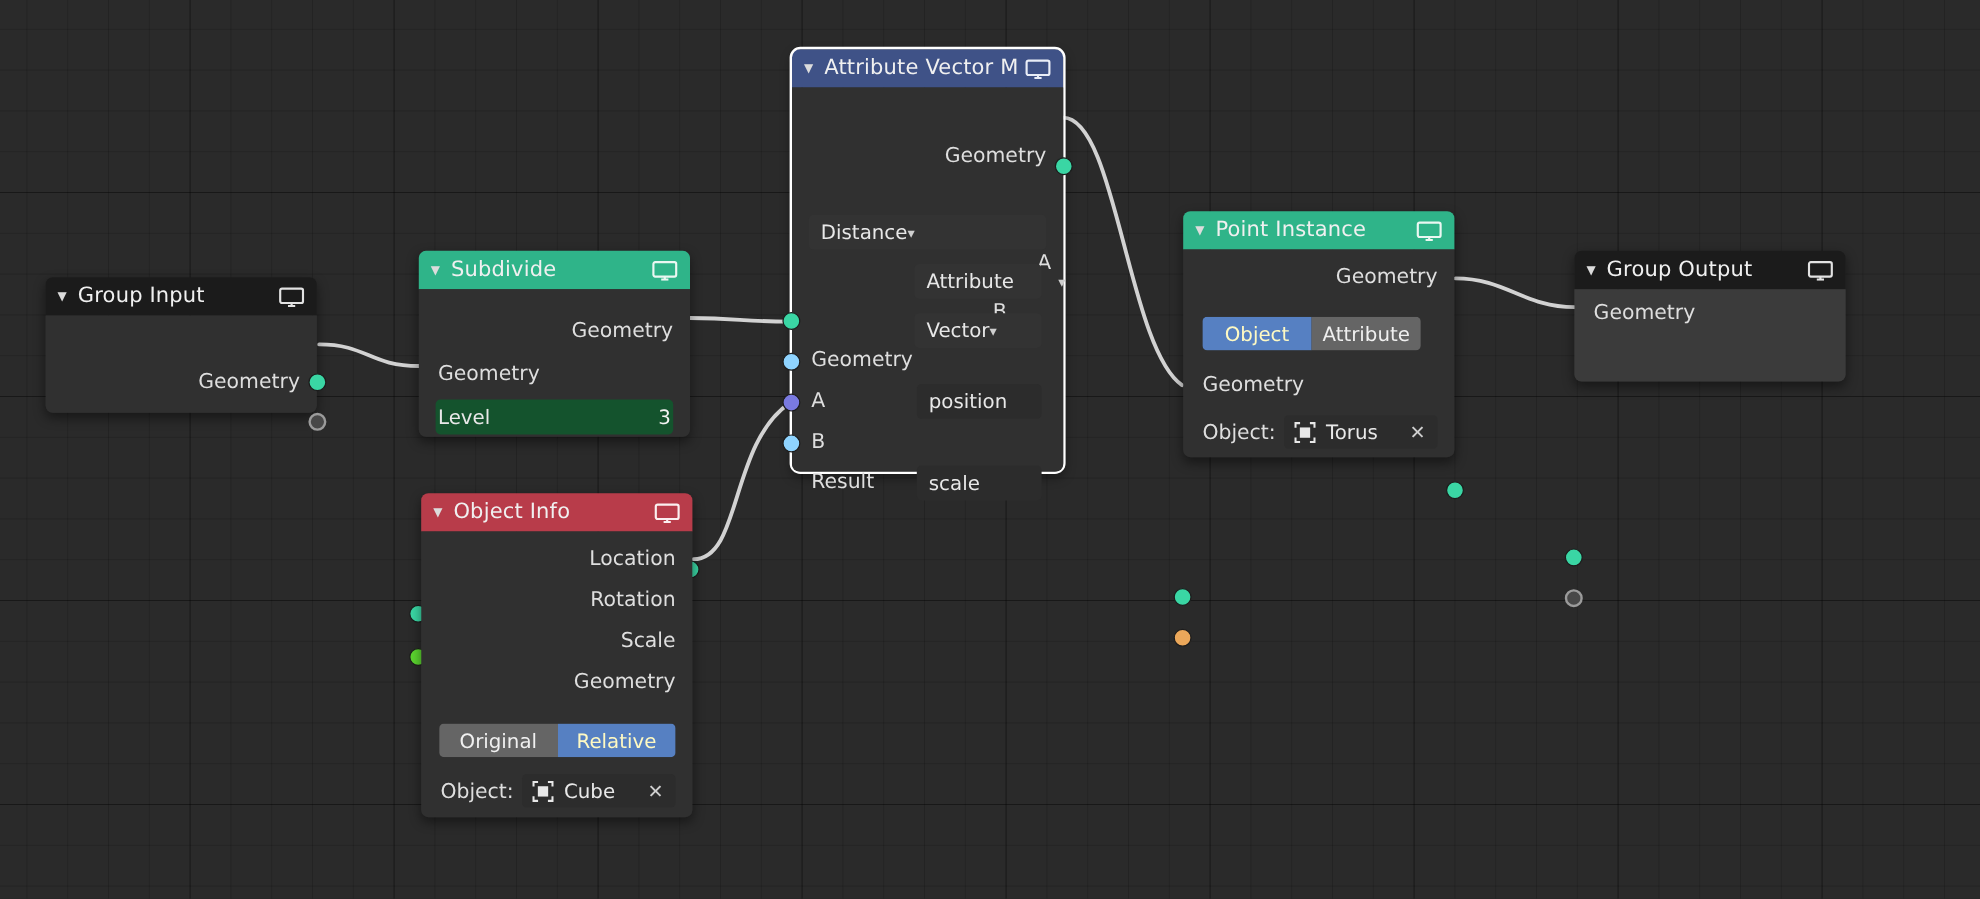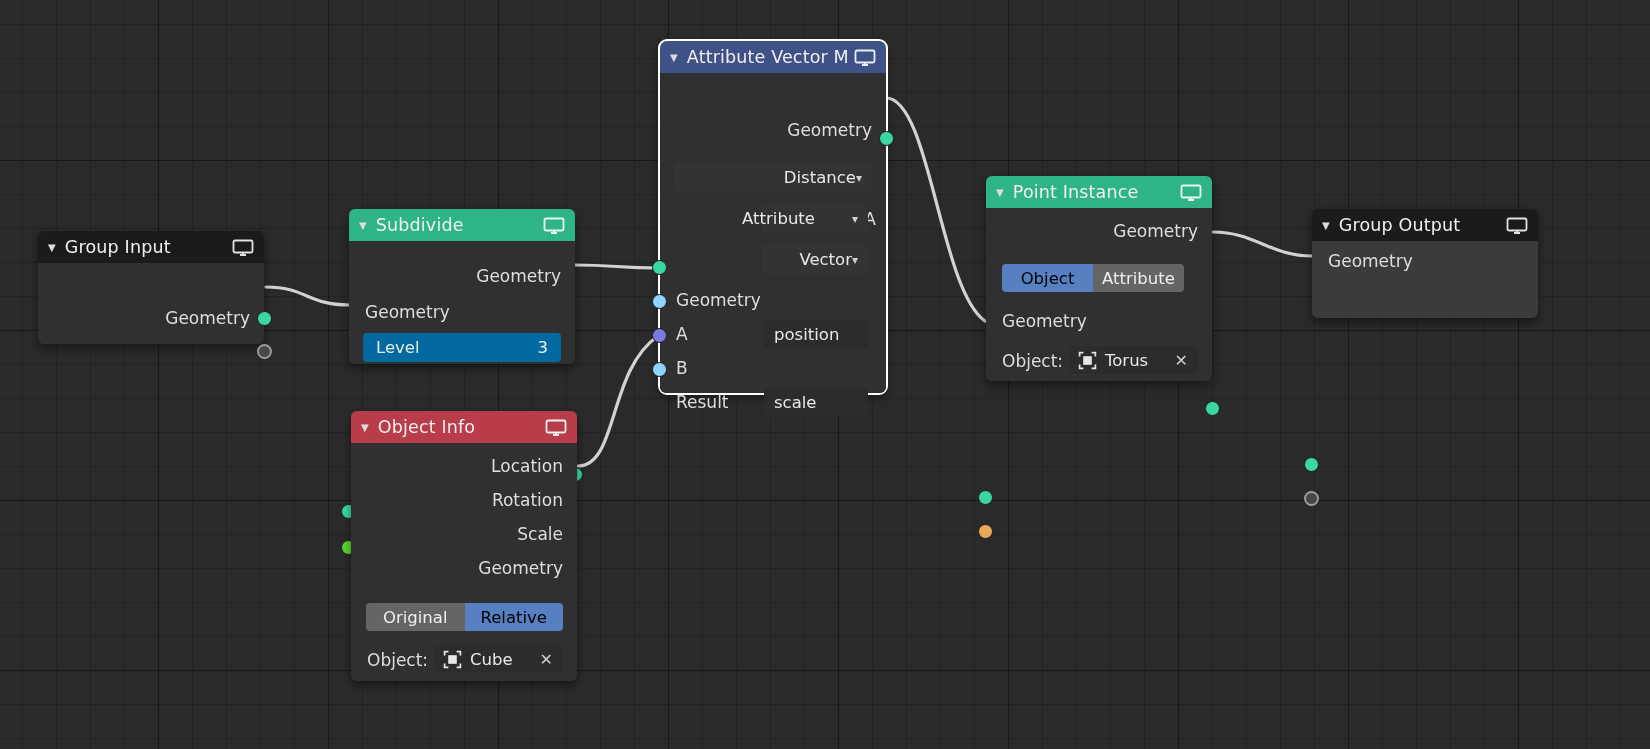--- a/index.html
+++ b/index.html
@@ -103,46 +103,46 @@
   .widget {
     position: absolute;
     background: #333333;
     border-radius: 4px;
     display: flex;
     align-items: center;
     box-sizing: border-box;
     font-size: 16.5px;
     color: #e8e8e8;
   }
-  .widget.dropdown { padding: 0 10px; justify-content: flex-end; }
+  .widget.dropdown { padding: 0 10px; justify-content: flex-start; margin-top: 16px; }
   .widget.dropdown .chev { font-size: 12px; color: #cfcfcf; }
   .widget.text { padding: 0 10px; background: #2c2c2c; }
   .widget.slider {
-    background: #0369a1;
-    padding: 0 13px;
+    background: #14532d;
+    padding: 0 2px;
     justify-content: space-between;
   }
   .widget.slider .v { color: #f3f3f3; }
 
   
   .toggle {
     position: absolute;
     display: flex;
     height: 28px;
     border-radius: 4px;
     overflow: hidden;
     font-size: 16.5px;
   }
   .toggle > div {
     flex: 1;
     display: flex; align-items: center; justify-content: center;
     background: #656565;
     color: #f0f0f0;
   }
-  .toggle > div.on { background: #5680c2; color: #000000; }
+  .toggle > div.on { background: #5680c2; color: #fef9c3; }
 
   
   .objfield {
     position: absolute;
     height: 28px;
     background: #2c2c2c;
     border-radius: 4px;
     display: flex;
     align-items: center;
     padding: 0 6px 0 8px;

